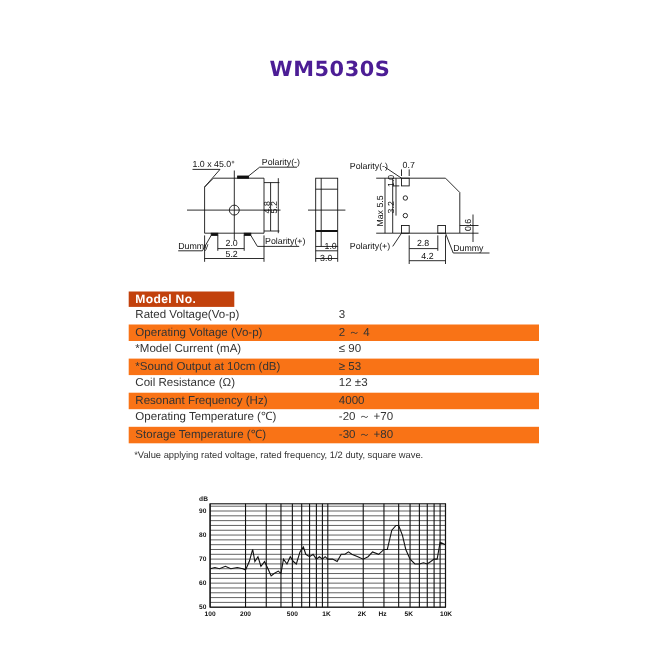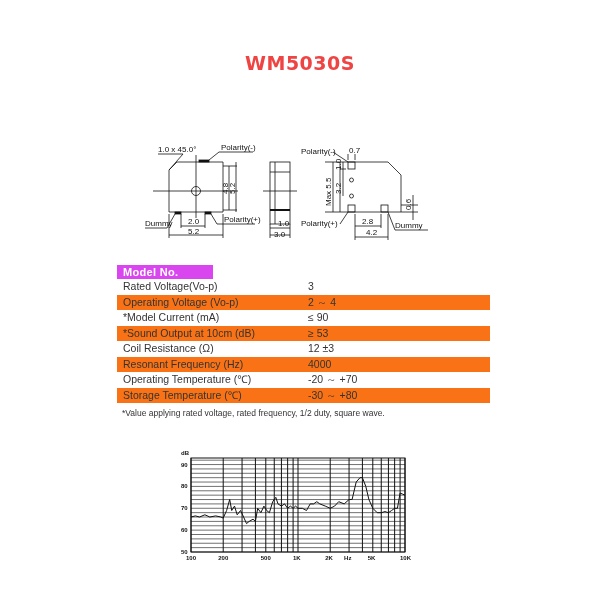--- a/index.html
+++ b/index.html
@@ -1,21 +1,21 @@
 <!DOCTYPE html>
 <html><head>
 <meta charset="utf-8">
 <style>
   html, body { margin:0; padding:0; background:#ffffff; }
   body { width:600px; height:600px; position:relative; overflow:hidden; font-family:"Liberation Sans", sans-serif; color:#222; }
-  .title { position:absolute; left:0; width:600px; top:52px; text-align:center; font-family:"DejaVu Sans", sans-serif; font-weight:bold; font-size:19px; letter-spacing:0.5px; color:#ef4444; }
-  .diagram { position:absolute; left:133px; top:140px; width:300px; height:105px; }
+  .title { position:absolute; left:0; width:600px; top:52px; text-align:center; font-family:"DejaVu Sans", sans-serif; font-weight:bold; font-size:19px; letter-spacing:0.5px; color:#4c1d95; }
+  .diagram { position:absolute; left:150px; top:140px; width:300px; height:105px; }
   .diagram svg text { font-family:"Liberation Sans", sans-serif; font-size:8px; fill:#111; }
   .spec { position:absolute; left:117px; top:265px; width:373px; }
-  .spec .header { background:#d946ef; color:#fff; font-weight:bold; font-size:11px; padding:0 0 0 6px; height:14px; line-height:14px; width:90px; letter-spacing:0.3px; }
+  .spec .header { background:#c2410c; color:#fff; font-weight:bold; font-size:11px; padding:0 0 0 6px; height:14px; line-height:14px; width:90px; letter-spacing:0.3px; }
   .spec .row { display:flex; height:15.5px; line-height:15.5px; font-size:10.5px; color:#333; }
   .spec .row.alt { background:#f97316; }
   .spec .row .k { width:185px; padding-left:6px; }
   .spec .row .v { flex:1; }
   .note { position:absolute; left:122px; top:408px; font-size:8.5px; color:#333; }
   .chart { position:absolute; left:172px; top:445px; width:245px; height:120px; }
   .chart svg text { font-family:"Liberation Sans", sans-serif; font-size:6px; font-weight:bold; fill:#111; }
 </style>
 </head>
 <body>

